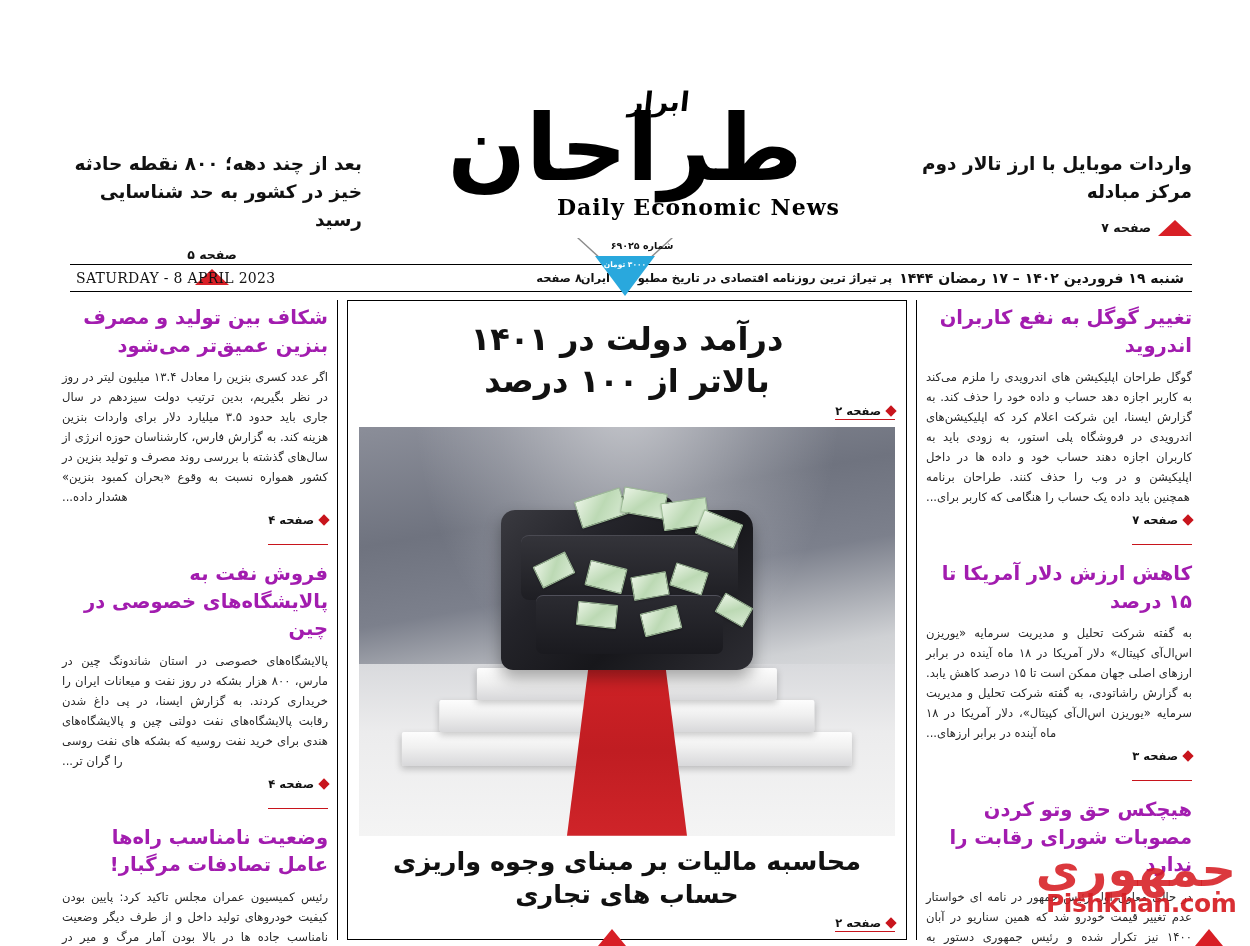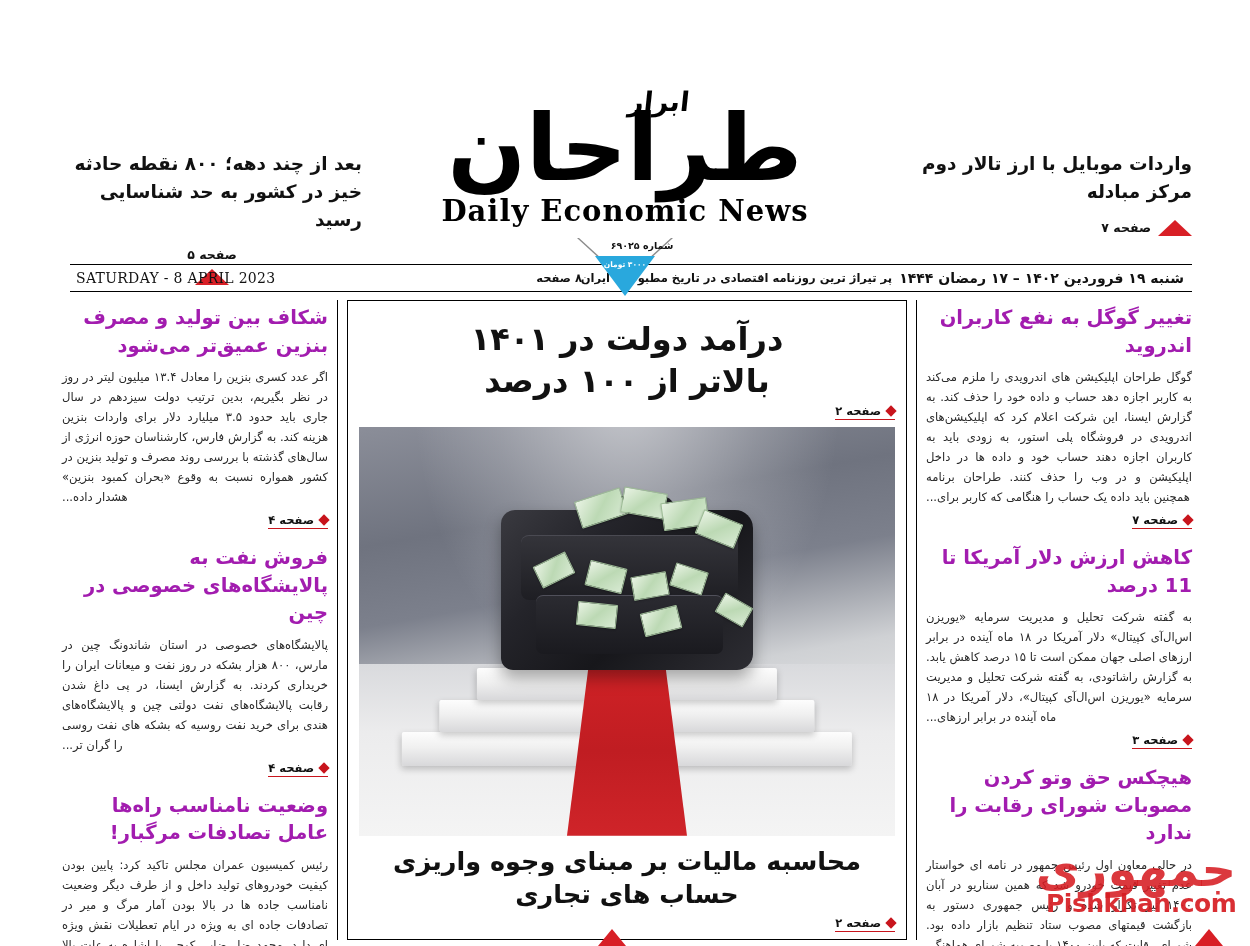--- a/index.html
+++ b/index.html
@@ -28,23 +28,23 @@
     transform:skewX(-6deg);
   }
   .logo-main{
     font-size:92px;font-weight:bold;color:#000;
     line-height:1.05;letter-spacing:-2px;
     font-family:"DejaVu Sans","Liberation Sans",sans-serif;
     white-space:nowrap;
   }
   .logo-en{
     font-family:"DejaVu Serif","Liberation Serif",serif;
-    font-size:29px;font-weight:bold;color:#000;
+    font-size:22px;font-weight:bold;color:#000;
     letter-spacing:1px;margin-top:-4px;
-    direction:ltr;font-style:normal;
+    direction:ltr;font-style:normal;text-align:right;
   }
 
   
   .issue-badge{
     position:absolute;left:50%;transform:translateX(-50%);
     top:238px;width:96px;text-align:center;z-index:6;
   }
   .issue-no{
     font-size:9.5px;color:#111;font-weight:bold;
     position:absolute;top:2px;left:17px;width:96px;
@@ -132,21 +132,21 @@
   }
   .art-body{
     font-size:11.6px;line-height:1.72;color:#2a2a2a;
     text-align:justify;text-align-last:left;
     font-family:"DejaVu Sans","Liberation Sans",sans-serif;
   }
   .art-ref{
     display:flex;align-items:center;gap:6px;margin-top:5px;
     font-size:11.5px;font-weight:bold;color:#111;
     border-bottom:1.4px solid #c8141c;width:fit-content;
-    padding-bottom:1px;
+    padding-bottom:17px;
   }
   .dia{
     width:8px;height:8px;background:#c8141c;
     transform:rotate(45deg);flex:0 0 8px;
   }
 
   
   .center-box{
     border:1.4px solid #000;padding:9px 11px 7px 11px;
     height:100%;box-sizing:border-box;display:flex;flex-direction:column;
@@ -319,21 +319,21 @@
       <div class="art">
         <div class="art-title">تغییر گوگل به نفع کاربران اندروید</div>
         <div class="art-body">گوگل طراحان اپلیکیشن های اندرویدی را ملزم می‌کند به کاربر اجازه دهد حساب و داده خود را حذف کند. به گزارش ایسنا، این شرکت اعلام کرد که اپلیکیشن‌های اندرویدی در فروشگاه پلی استور، به زودی باید به کاربران اجازه دهند حساب خود و داده ها در داخل اپلیکیشن و در وب را حذف کنند. طراحان برنامه همچنین باید داده یک حساب را هنگامی که کاربر برای...</div>
         <div class="art-ref">
           <span class="dia"></span>
           <span>صفحه ۷</span>
         </div>
       </div>
 
       <div class="art">
-        <div class="art-title">کاهش ارزش دلار آمریکا تا 11 درصد</div>
+        <div class="art-title">کاهش ارزش دلار آمریکا تا ۱۵ درصد</div>
         <div class="art-body">به گفته شرکت تحلیل و مدیریت سرمایه «یوریزن اس‌ال‌آی کپیتال» دلار آمریکا در ۱۸ ماه آینده در برابر ارزهای اصلی جهان ممکن است تا ۱۵ درصد کاهش یابد. به گزارش راشاتودی، به گفته شرکت تحلیل و مدیریت سرمایه «یوریزن اس‌ال‌آی کپیتال»، دلار آمریکا در ۱۸ ماه آینده در برابر ارزهای...</div>
         <div class="art-ref">
           <span class="dia"></span>
           <span>صفحه ۳</span>
         </div>
       </div>
 
       <div class="art">
         <div class="art-title">هیچکس حق وتو کردن مصوبات شورای رقابت را ندارد</div>
         <div class="art-body">در حالی معاون اول رئیس جمهور در نامه ای خواستار عدم تغییر قیمت خودرو شد که همین سناریو در آبان ۱۴۰۰ نیز تکرار شده و رئیس جمهوری دستور به بازگشت قیمتهای مصوب ستاد تنظیم بازار داده بود. شورای رقابت که پاییز ۱۴۰۰ با مصوبه شورای هماهنگی سران قوا از صنعت خودرو کنار گذاشته شده بود، در زمستان ۱۴۰۱ با دستور نهادهای...</div>

